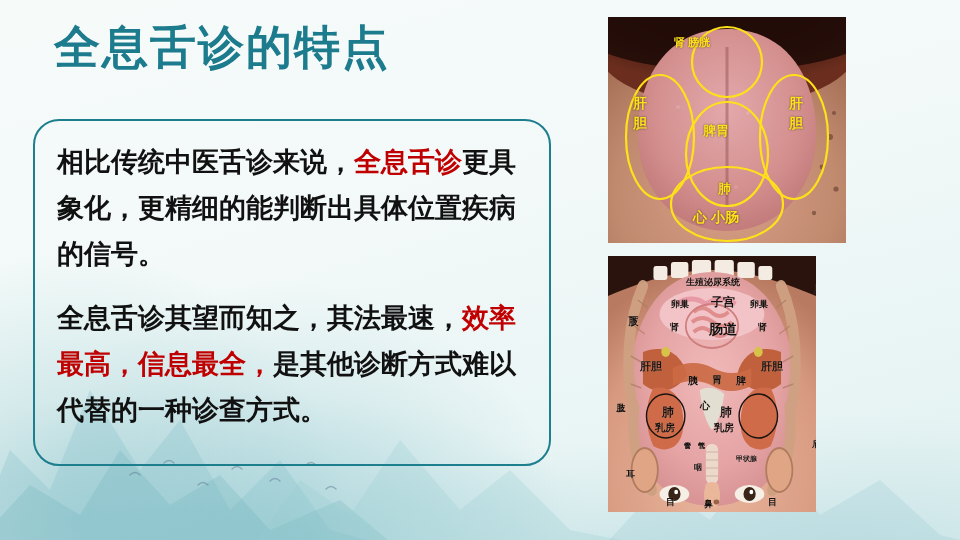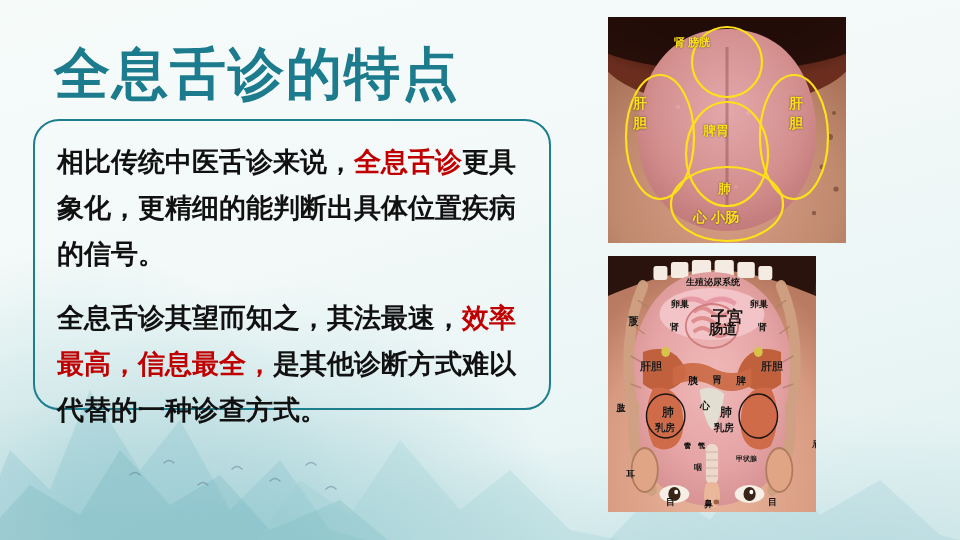--- a/index.html
+++ b/index.html
@@ -20,33 +20,33 @@
       radial-gradient(ellipse 48% 34% at 62% 106%, rgba(174,214,220,0.45) 0%, rgba(174,214,220,0) 70%),
       radial-gradient(ellipse 46% 38% at 92% 104%, rgba(160,206,214,0.40) 0%, rgba(160,206,214,0) 72%),
       linear-gradient(165deg,#f6fbfa 0%,#f2f9f8 42%,#eaf5f5 70%,#e2f1f1 100%);
     overflow:hidden;
   }
   .mtn{position:absolute;pointer-events:none;}
   .mtn svg{display:block;}
 
   
   #title{
-    position:absolute;left:54px;top:46px;
-    font-size:56px;line-height:1;
+    position:absolute;left:54px;top:24px;
+    font-size:46px;line-height:1;
     font-weight:bold;
     letter-spacing:2px;
     color:#1c7b8c;
     white-space:nowrap;
     text-shadow:0 1px 0 rgba(255,255,255,.5);
   }
 
   
   #textbox{
     position:absolute;left:33px;top:119px;
-    width:518px;height:291px;
+    width:518px;height:347px;
     box-sizing:border-box;
     border:2px solid #1d7e8e;
     border-radius:26px;
     background:transparent;
     padding:18px 20px 0 22px;
   }
   .para{
     color:#111;
     font-weight:bold;
     font-size:27px;
@@ -276,21 +276,21 @@
         <circle cx="164" cy="236" r="2.2" fill="#fff"></circle>
       </g>
 
       <path d="M112,228 q7,-4 14,0 q5,14 -1,22 q-6,4 -12,0 q-6,-8 -1,-22 Z" fill="#eab79a"></path>
       <ellipse cx="114" cy="246" rx="3.2" ry="2.4" fill="#9a6247"></ellipse>
       <ellipse cx="124" cy="246" rx="3.2" ry="2.4" fill="#9a6247"></ellipse>
     </svg>
 
     <div class="blabel" style="left:78px;top:20px;font-size:9px;">生殖泌尿系统</div>
     <div class="blabel" style="left:63px;top:42px;font-size:9px;">卵巢</div>
-    <div class="blabel" style="left:103px;top:51px;font-size:16px;">子宫</div>
+    <div class="blabel" style="left:103px;top:38px;font-size:12px;">子宫</div>
     <div class="blabel" style="left:142px;top:42px;font-size:9px;">卵巢</div>
     <div class="blabel" style="left:62px;top:65px;font-size:9px;">肾</div>
     <div class="blabel" style="left:101px;top:65px;font-size:14px;">肠道</div>
     <div class="blabel" style="left:150px;top:65px;font-size:9px;">肾</div>
     <div class="blabel" style="left:18px;top:52px;font-size:10px;writing-mode:vertical-rl;">下肢</div>
     <div class="blabel" style="left:206px;top:26px;font-size:10px;">足</div>
     <div class="blabel" style="left:212px;top:62px;font-size:9px;">膝</div>
     <div class="blabel" style="left:32px;top:103px;font-size:11px;">肝胆</div>
     <div class="blabel" style="left:153px;top:103px;font-size:11px;">肝胆</div>
     <div class="blabel" style="left:80px;top:118px;font-size:10px;">胰</div>

